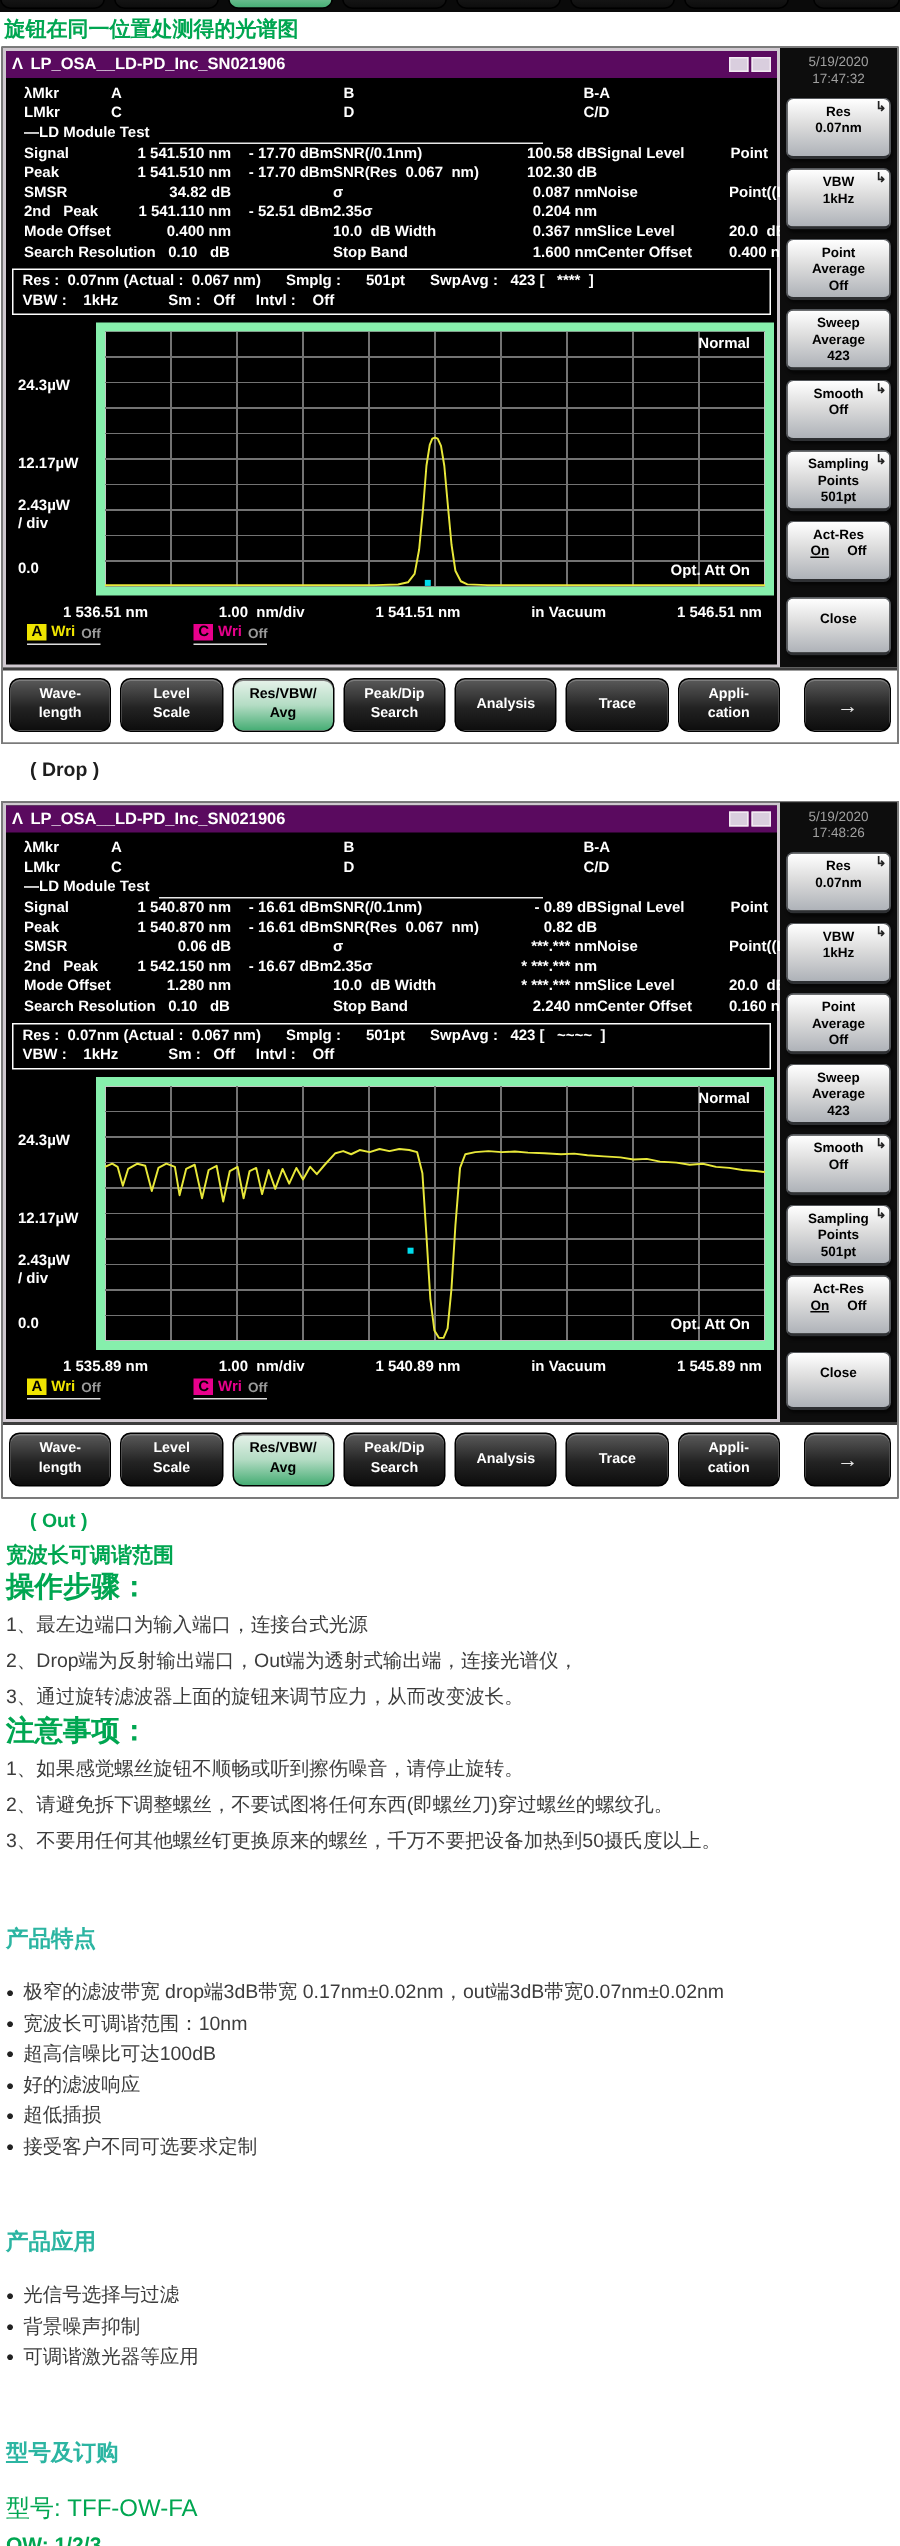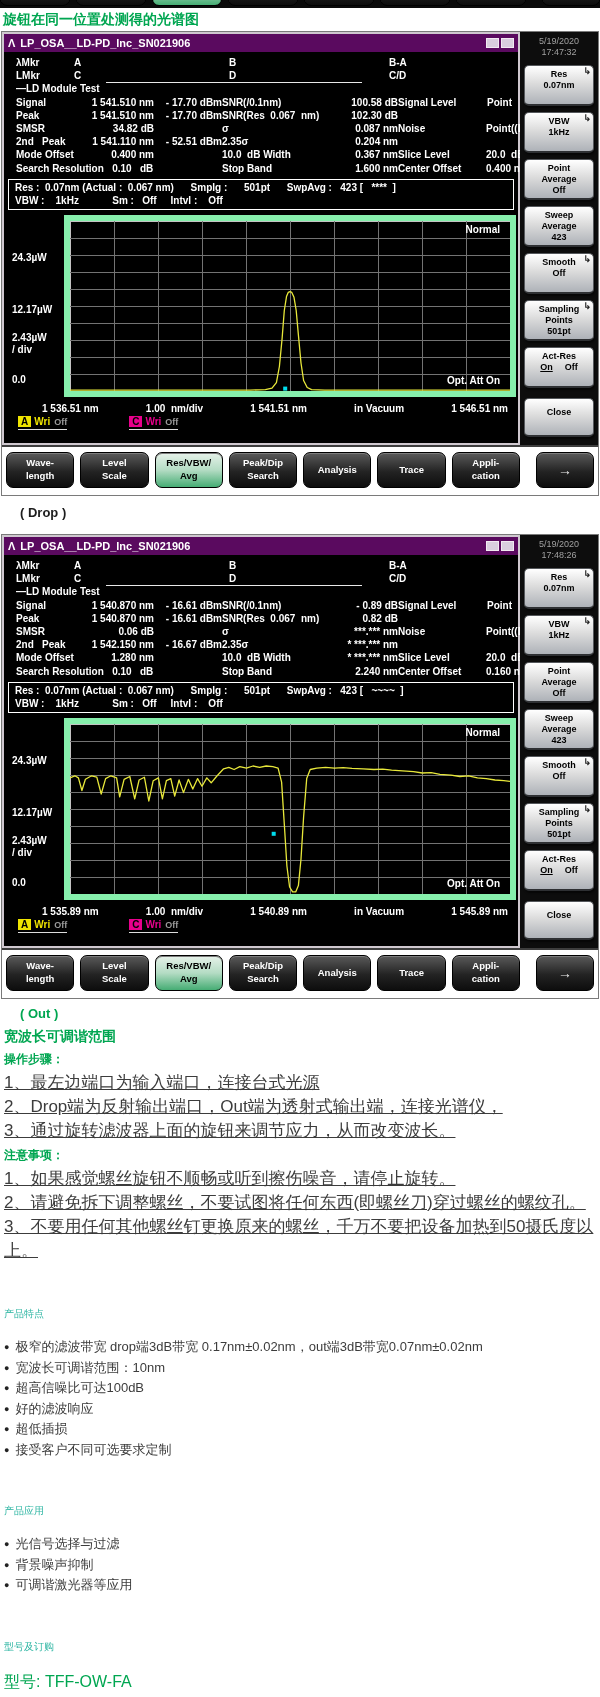--- a/index.html
+++ b/index.html
@@ -19,21 +19,21 @@
   .tb-icon{color:#fff;font-weight:bold;font-size:11px;margin-right:5px;}
   .tb-title{color:#fff;font-weight:bold;font-size:11px;flex:1;white-space:nowrap;overflow:hidden;}
   .tbbox{width:11px;height:8px;background:#d9cede;border:1px solid #f2eaf2;display:inline-block;margin-left:2px;}
   .info{padding:4px 6px 2px 12px;}
   .irow{display:grid;line-height:13.2px;}
   .irow span{white-space:pre;color:#fff;font-weight:bold;font-size:10px;overflow:visible;}
   .irow.mk{grid-template-columns:58px 155px 160px 1fr;}
   .irow.main{grid-template-columns:64px 74px 68px 112px 64px 88px 1fr;}
   .irow.main span:nth-child(2),.irow.main span:nth-child(3),
   .irow.main span:nth-child(5),.irow.main span:nth-child(7){text-align:right;}
-  .irow.sep{display:flex;align-items:flex-start;}
+  .irow.sep{display:flex;align-items:flex-end;}
   .irow.sep .sep-t{white-space:pre;}
   .sep-line{height:1px;background:#e8e8e8;flex:1;margin:0 150px 0 4px;}
   .resbox{border:1px solid #fff;margin:2px 4px 2px 4px;padding:1px 6px;}
   .resbox div{color:#fff;font-weight:bold;font-size:10px;line-height:13.5px;white-space:pre;}
   .graph{position:relative;height:190px;}
   .ylab{position:absolute;left:8px;width:50px;color:#fff;font-weight:bold;font-size:10px;white-space:nowrap;}
   .y1{top:40px;} .y2{top:92px;} .y3{top:120px;} .y4{top:132px;} .y5{top:162px;}
   .plot{position:absolute;left:60px;top:3px;width:440px;height:170px;border:6px solid #86efac;background:#000;}
   .plot svg{position:absolute;left:0;top:0;}
   .gnormal{position:absolute;top:3px;right:10px;color:#fff;font-weight:bold;font-size:10px;}
@@ -61,23 +61,23 @@
   .fnrow{display:flex;gap:6px;}
   .fkey{flex:1;height:34px;background:linear-gradient(180deg,#5a5a5a 0%,#232323 55%,#0d0d0d 100%);
         border:1px solid #000;border-radius:7px;box-shadow:inset 0 1px 0 #7d7d7d;
         color:#fff;font-weight:bold;font-size:9.5px;text-align:center;line-height:1.35;
         white-space:pre-line;display:flex;align-items:center;justify-content:center;}
   .fkey.active{background:linear-gradient(180deg,#e7f2ea 0%,#b4dcc4 50%,#46ad74 100%);color:#000;}
   .fkey.next{flex:0 0 56px;margin-left:10px;font-size:14px;color:#e8e8e8;}
   
   .doc{padding:0 4px;position:relative;z-index:2;}
   .h-green{color:#00a651;font-weight:bold;font-size:14px;line-height:22px;}
-  .sub-green{color:#00a651;font-weight:bold;font-size:12px;line-height:24px;}
-  .step-line{color:#3c3c3c;font-size:17px;line-height:24px;text-decoration:underline;}
-  .h-teal{color:#2cb5a2;font-weight:normal;font-size:10px;margin:44px 0 16px;}
+  .sub-green{color:#00a651;font-weight:bold;font-size:19px;line-height:24px;}
+  .step-line{color:#3c3c3c;font-size:13px;line-height:24px;}
+  .h-teal{color:#2cb5a2;font-weight:bold;font-size:15px;margin:44px 0 16px;}
   .bullet-line{color:#3c3c3c;font-size:13px;line-height:20.5px;}
   .blt{font-size:9px;vertical-align:1px;margin-right:6px;color:#222;}
   .model-line{color:#00a651;font-size:16px;line-height:24px;margin-top:12px;}
   .ow-line{color:#00a651;font-weight:bold;font-size:14px;line-height:22px;}
 </style>
 </head>
 <body>
 
 <div class="page">
 

